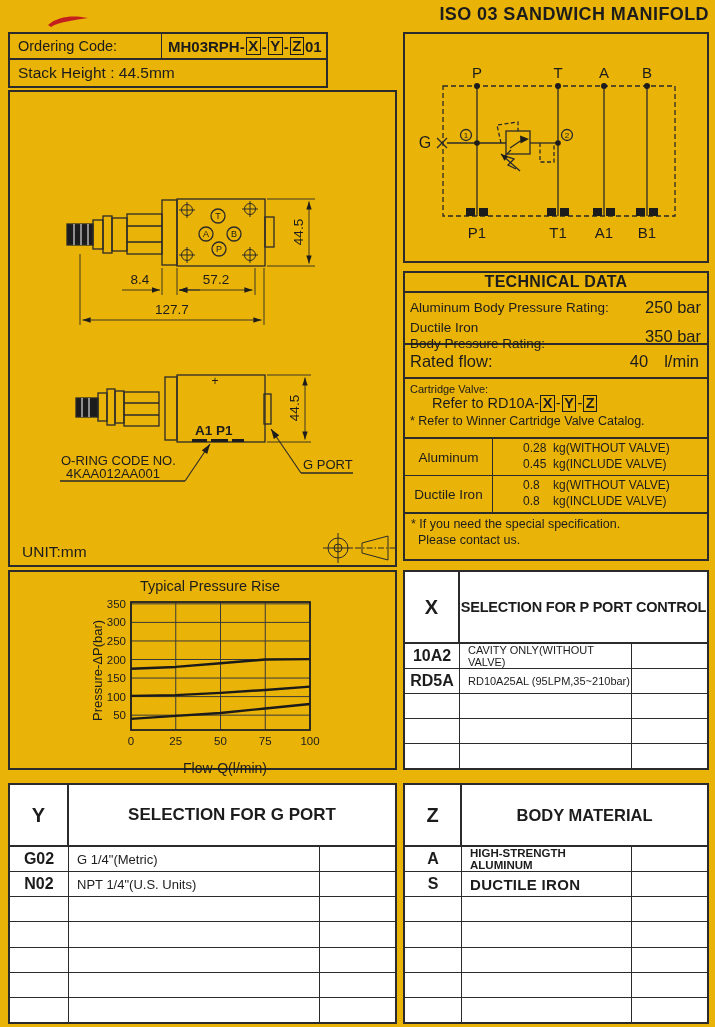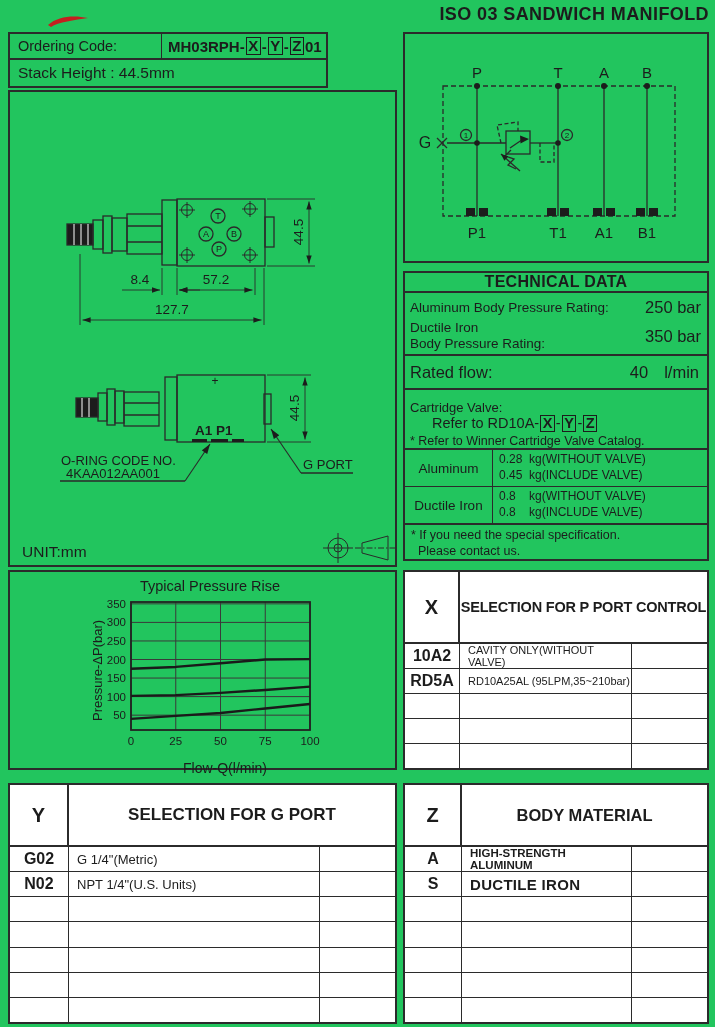--- a/index.html
+++ b/index.html
@@ -1,49 +1,49 @@
 <!DOCTYPE html>
 <html><head>
 <meta charset="utf-8">
 <style>
   html,body{margin:0;padding:0;background:#fff;}
-  .page{position:relative;width:715px;height:1027px;background:#22c55e;
+  .page{position:relative;width:715px;height:1027px;background:#eab308;
         font-family:"Liberation Sans",sans-serif;color:#1c1c1c;overflow:hidden;}
   .page *{box-sizing:border-box;}
   .abs{position:absolute;}
   .box{position:absolute;border:2px solid #2b2b2b;}
   .center{display:flex;align-items:center;justify-content:center;}
 
   
   .page-title{position:absolute;top:4px;right:6px;font-size:18px;font-weight:bold;letter-spacing:.4px;}
 
   
   .ordering{left:8px;top:32px;width:320px;height:56px;}
   .ord-row1{display:flex;height:26px;border-bottom:2px solid #2b2b2b;}
   .ord-label{width:152px;border-right:1.5px solid #2b2b2b;font-size:14.5px;display:flex;align-items:center;padding-left:8px;}
   .ord-code{flex:1;font-size:15px;font-weight:bold;display:flex;align-items:center;padding-left:6px;white-space:nowrap;}
   .ord-row2{height:26px;display:flex;align-items:center;padding-left:8px;font-size:15.5px;}
   .boxed{display:inline-block;border:1.3px solid #1c1c1c;padding:0 1.5px;margin:0 1px;line-height:1.05;font-weight:bold;}
 
   
   .td-title{height:20px;border-bottom:2px solid #2b2b2b;font-weight:bold;font-size:16px;letter-spacing:.3px;}
-  .td-sec1{height:63px;border-bottom:2px solid #2b2b2b;padding:3px 6px 0 5px;}
+  .td-sec1{height:52px;border-bottom:2px solid #2b2b2b;padding:3px 6px 0 5px;}
   .td-r1{display:flex;align-items:center;justify-content:space-between;height:22px;}
   .td-r1 .lbl{font-size:13.5px;}
   .val{font-size:16.5px;}
   .td-r2{display:flex;align-items:center;justify-content:space-between;height:36px;}
   .td-r2 .lbl{font-size:13.5px;line-height:1.2;}
   .td-flow{height:34px;border-bottom:2px solid #2b2b2b;display:flex;align-items:center;padding:0 8px 0 5px;font-size:16.5px;}
   .td-flow .sp{flex:1;}
   .td-cart{height:58px;padding:4px 4px 0 5px;}
-  .td-cart .l1{font-size:13px;margin-top:6px;}
+  .td-cart .l1{font-size:11px;}
   .td-cart .l2{font-size:14.5px;padding-left:22px;white-space:nowrap;}
   .td-cart .l3{font-size:12.5px;padding-top:2px;}
   .td-weights{height:77px;border-top:2px solid #2b2b2b;border-bottom:2px solid #2b2b2b;display:flex;flex-direction:column;}
-  .wrow{display:flex;flex:1;}
+  .wrow{display:flex;flex:1;gap:24px;}
   .wrow.first{border-bottom:1.5px solid #2b2b2b;}
   .wmat{width:88px;border-right:1.5px solid #2b2b2b;display:flex;align-items:center;justify-content:center;font-size:13.5px;text-align:center;}
   .wdesc{flex:1;display:flex;flex-direction:column;justify-content:center;padding-left:6px;font-size:12px;line-height:1.3;white-space:pre;}
   .td-note{padding:3px 0 0 6px;font-size:12.5px;line-height:1.25;}
   .td-note .ind{padding-left:7px;}
 
   
   .sel{position:absolute;border:2px solid #2b2b2b;display:flex;flex-direction:column;background:#fff;}
   .sel-head{display:flex;border-bottom:2px solid #2b2b2b;}
   .sel-head .hcode{border-right:2px solid #2b2b2b;display:flex;align-items:center;justify-content:center;font-weight:bold;font-size:20px;}

